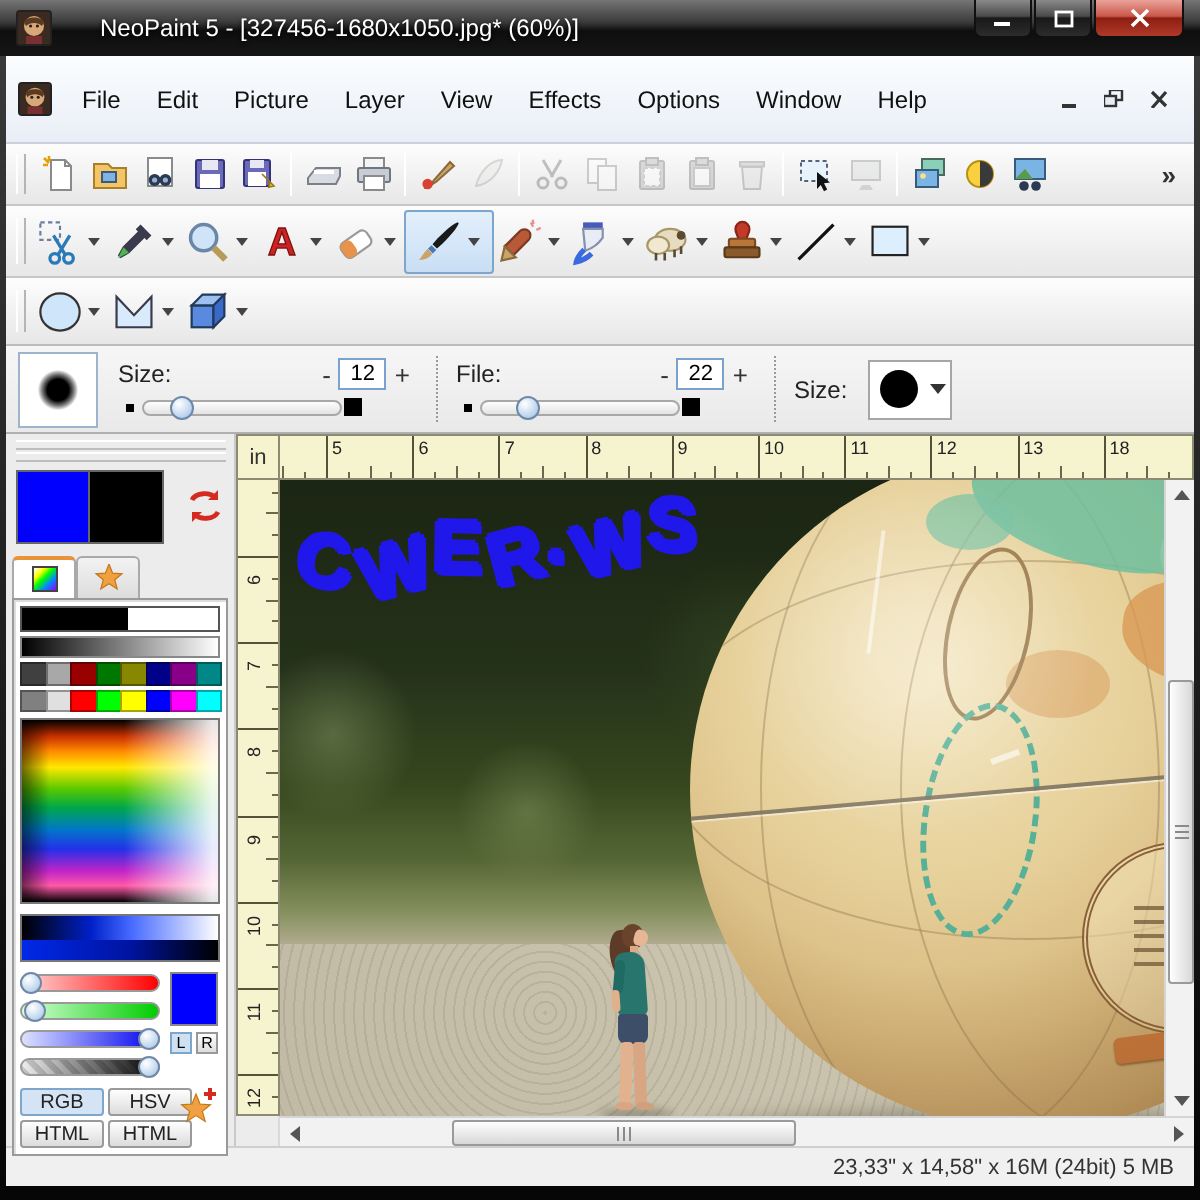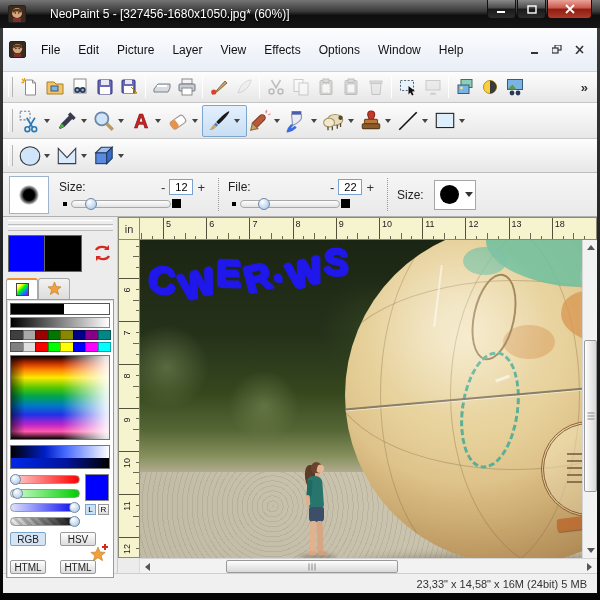--- a/index.html
+++ b/index.html
@@ -91,21 +91,21 @@
   .ct-r{background:linear-gradient(to right,#ffd9d9,#ff0000);}
   .ct-g{background:linear-gradient(to right,#d9ffd9,#00cc00);}
   .ct-b{background:linear-gradient(to right,#dde2ff,#0000ee);}
   .ct-a{background:linear-gradient(to right,rgba(0,0,0,0),#000),repeating-linear-gradient(45deg,#c8c8c8 0 3px,#eee 3px 6px);}
   .cthumb{position:absolute;top:0;width:11px;height:11px;border-radius:50%;border:1px solid #7088a8;background:radial-gradient(circle at 35% 30%,#fff,#bcd4ec 70%,#93b4d8);}
   .prevcol{width:26px;margin-left:4px;display:flex;flex-direction:column;align-items:center;}
   .cprev{width:24px;height:27px;border:1px solid #888;}
   .lr{display:flex;gap:2px;margin-top:3px;}
   .lrb{width:11px;height:11px;font-size:8px;display:flex;align-items:center;justify-content:center;border:1px solid #999;background:linear-gradient(#fefefe,#ddd);}
   .lrb.on{background:#cfe0f2;border-color:#7da6cd;}
-  .modebtns{display:grid;grid-template-columns:1fr 1fr;gap:14px;margin-top:5px;width:86px;}
+  .modebtns{display:grid;grid-template-columns:1fr 1fr;gap:2px;margin-top:5px;width:86px;}
   .mbtn{height:14px;font-size:10px;display:flex;align-items:center;justify-content:center;border:1px solid #9a9a9a;border-radius:2px;background:linear-gradient(#fefefe,#dcdcdc);color:#222;}
   .mbtn.on{background:#d5e4f4;border-color:#7da6cd;}
   .starbtn{position:absolute;right:6px;bottom:10px;}
   
   .rzone{flex:1;display:flex;flex-direction:column;min-width:0;}
   .rtop{height:23px;display:flex;}
   .rcorner{width:22px;height:23px;background:#f6f3cf;border:1px solid #8b8b74;font-size:11px;color:#333;display:flex;align-items:center;justify-content:center;}
   .hruler{position:relative;flex:1;background:#f6f3cf;border:1px solid #8b8b74;border-left:none;overflow:hidden;}
   .hmaj{position:absolute;top:0;bottom:0;width:1px;background:#55513a;}
   .hmin{position:absolute;bottom:0;width:1px;background:#6b6750;}

